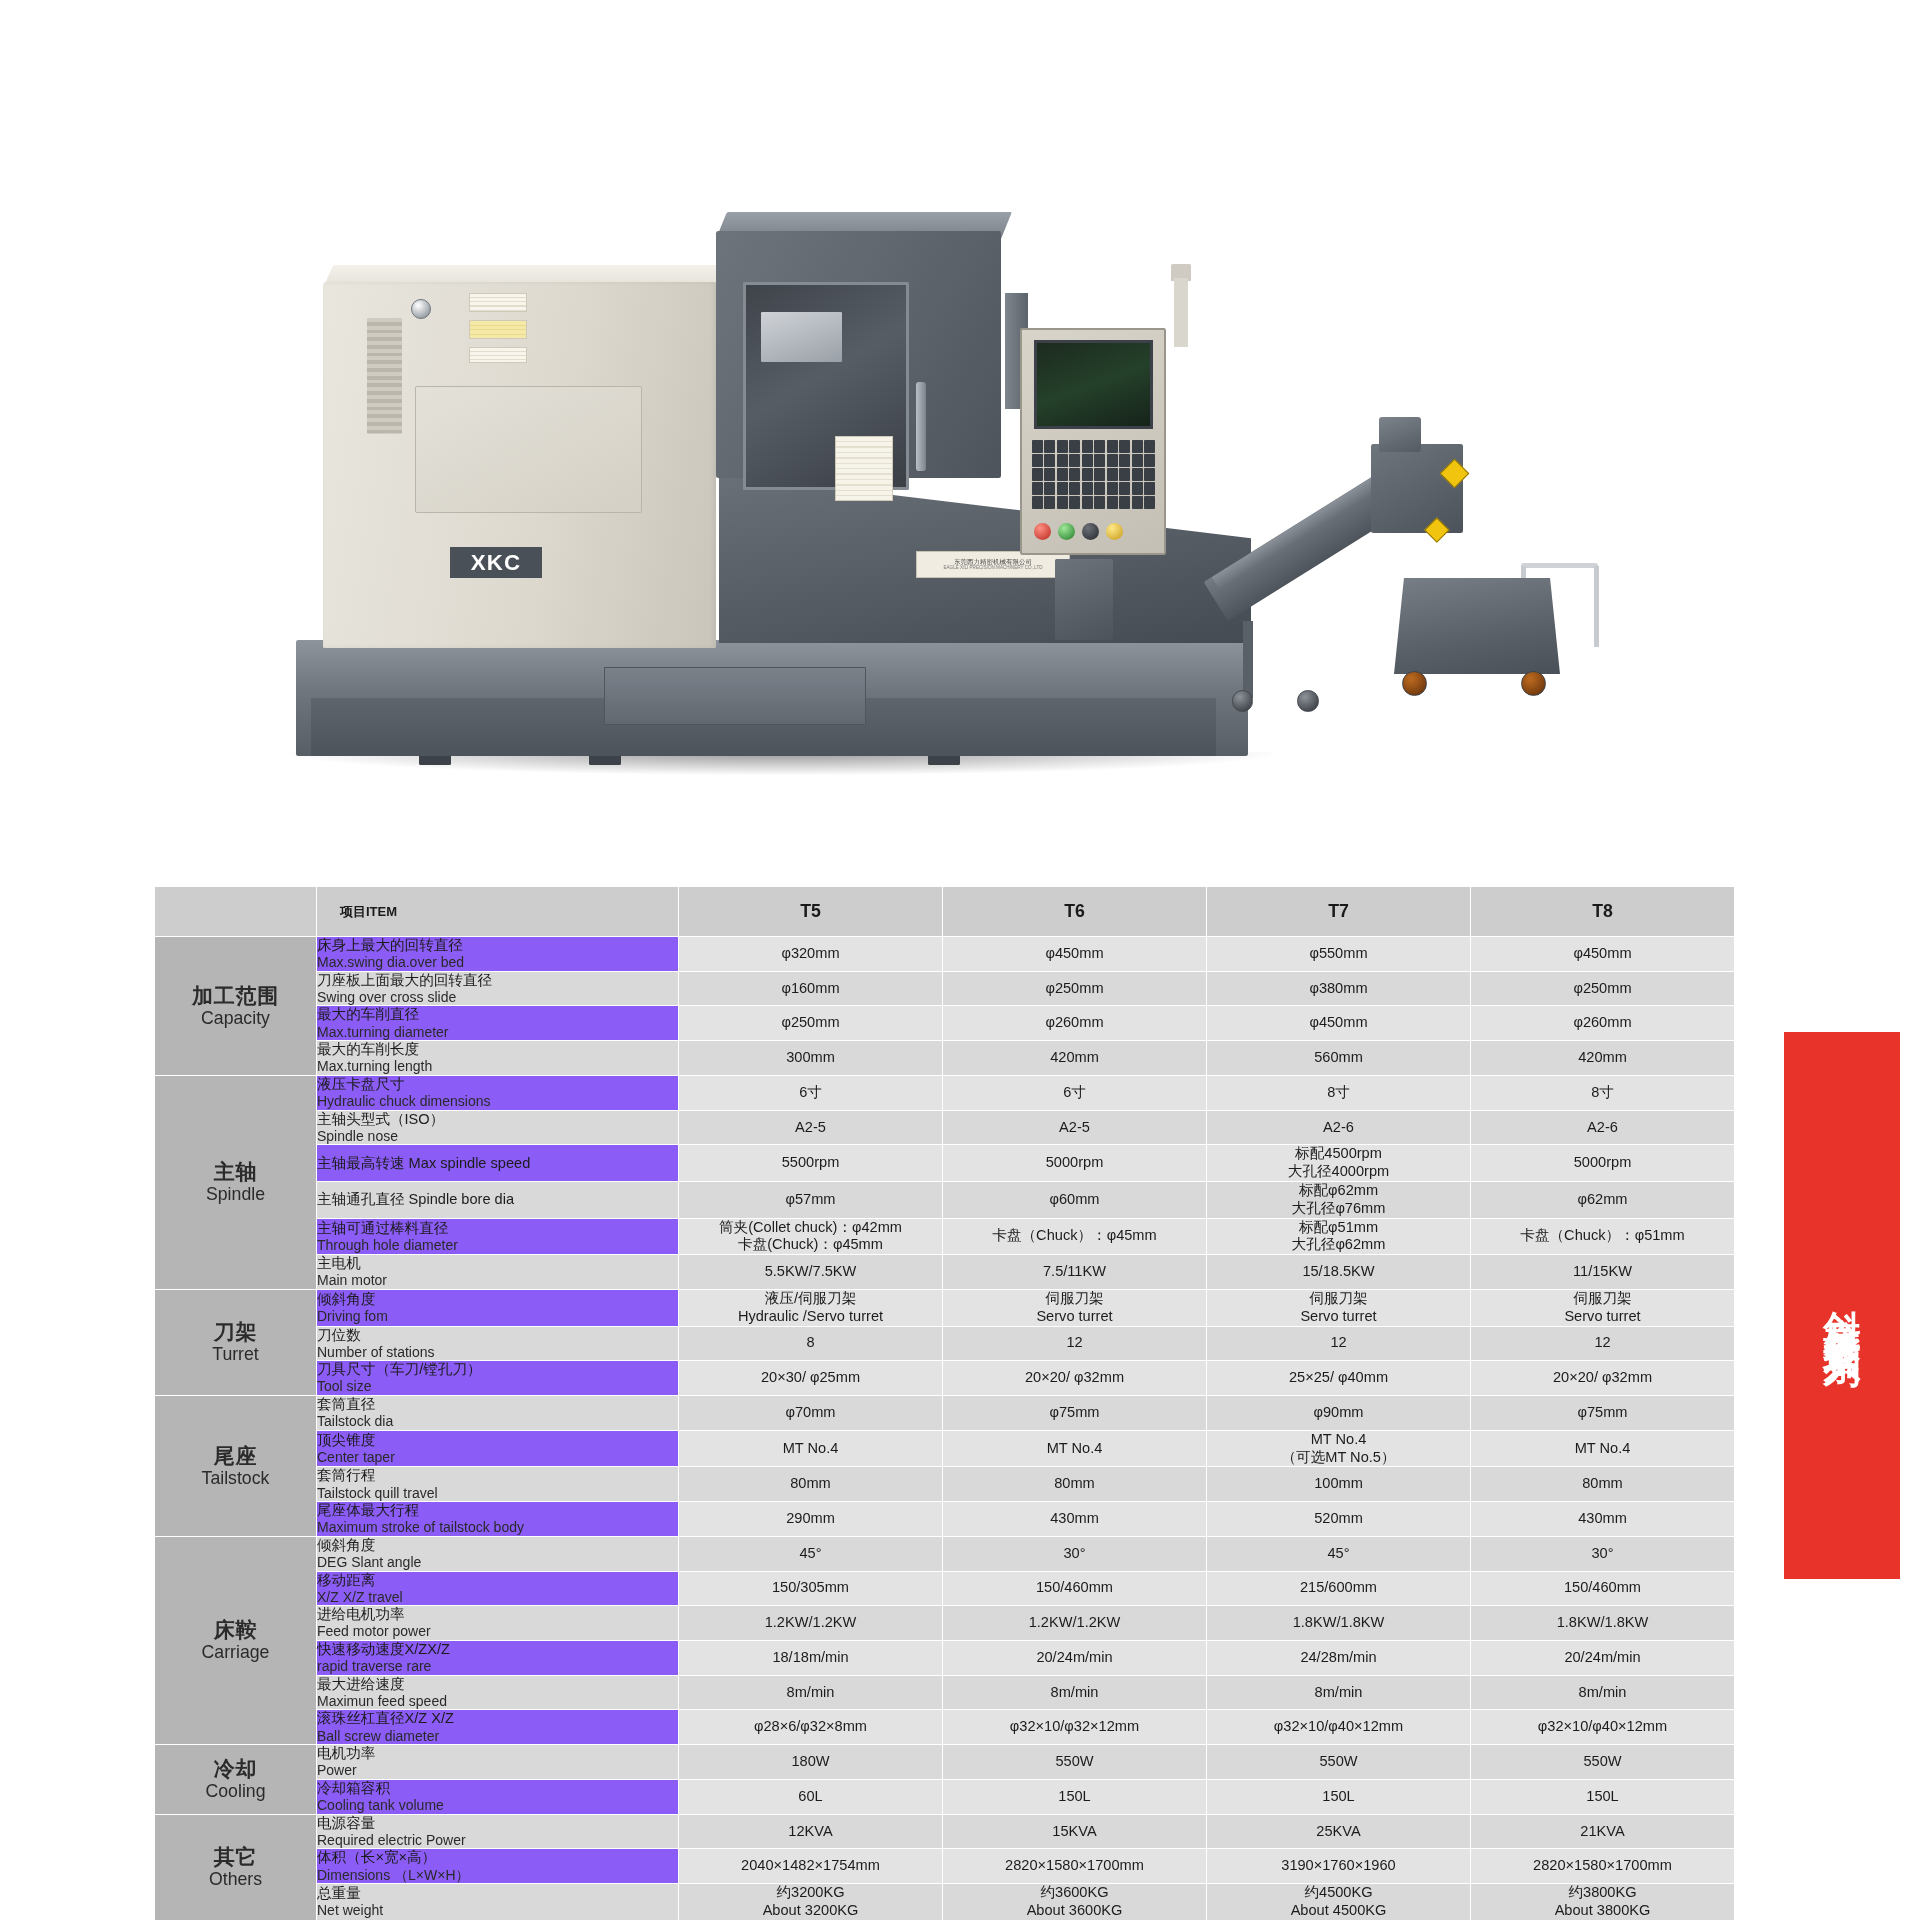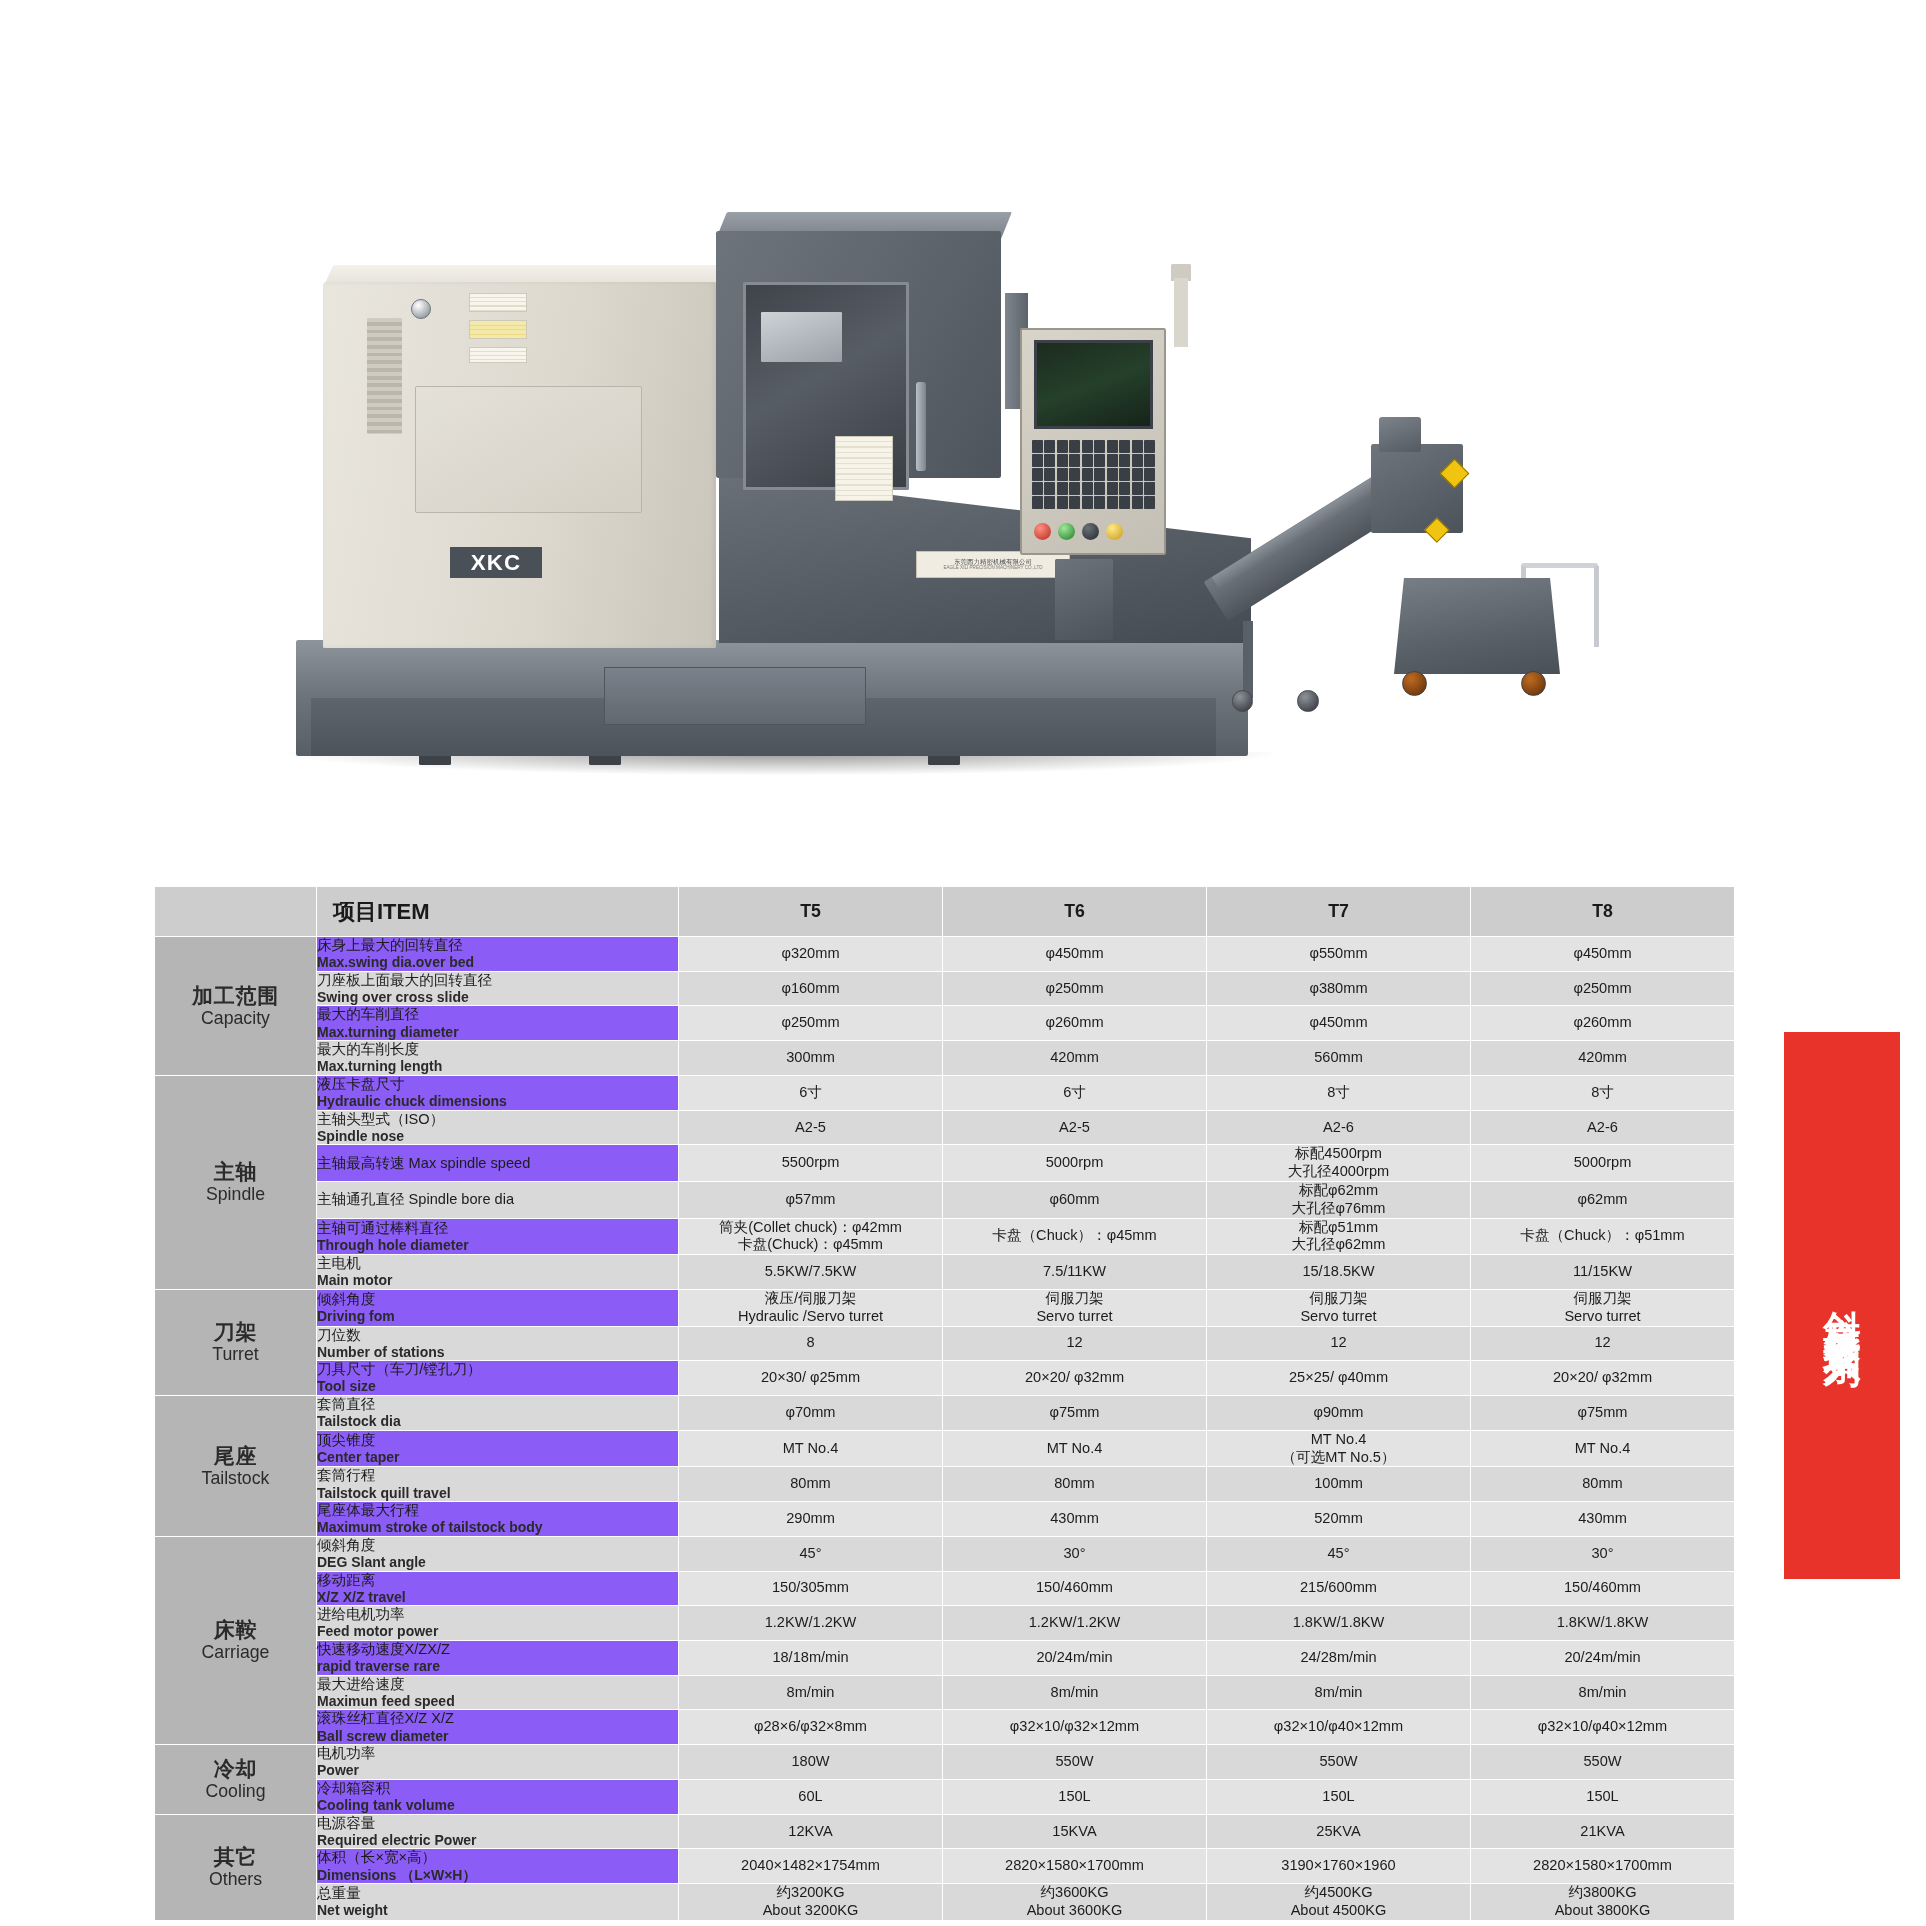--- a/index.html
+++ b/index.html
@@ -472,43 +472,43 @@
   thead th {
     background: #cdcdcd;
     height: 50px;
     color: #1a1a1a;
     font-size: 17.7px;
     font-weight: bold;
     vertical-align: middle;
   }
   thead th.item-head {
     text-align: left;
-    padding-left: 16px;
-    font-size: 22px;
+    padding-left: 23px;
+    font-size: 13px;
   }
   thead th.blank-head { background: #cdcdcd; }
 
   td.group {
     background: #b5b5b5;
     color: #2b2b2b;
     text-align: center;
     vertical-align: middle;
     line-height: 1.2;
   }
   td.group .cn { display: block; font-size: 21px; font-weight: bold; letter-spacing: 0.8px; }
   td.group .en { display: block; font-size: 17.7px; }
 
   td.item {
     background: #8b5cf6;
     padding: 6.2px 0 6.2px 17px;
     line-height: 1.18;
     vertical-align: middle;
   }
   td.item .cn { display: block; font-size: 14.6px; color: #1c1c1c; }
-  td.item .en { display: block; font-size: 14px; color: #2a2a2a; font-weight: bold; }
+  td.item .en { display: block; font-size: 14px; color: #2a2a2a; }
   td.item .one { display: block; font-size: 14.6px; color: #1c1c1c; }
 
   td.val {
     background: #e3e3e3;
     text-align: center;
     vertical-align: middle;
     font-size: 14.6px;
     color: #1c1c1c;
     line-height: 1.22;
     padding: 5.4px 3.1px;

